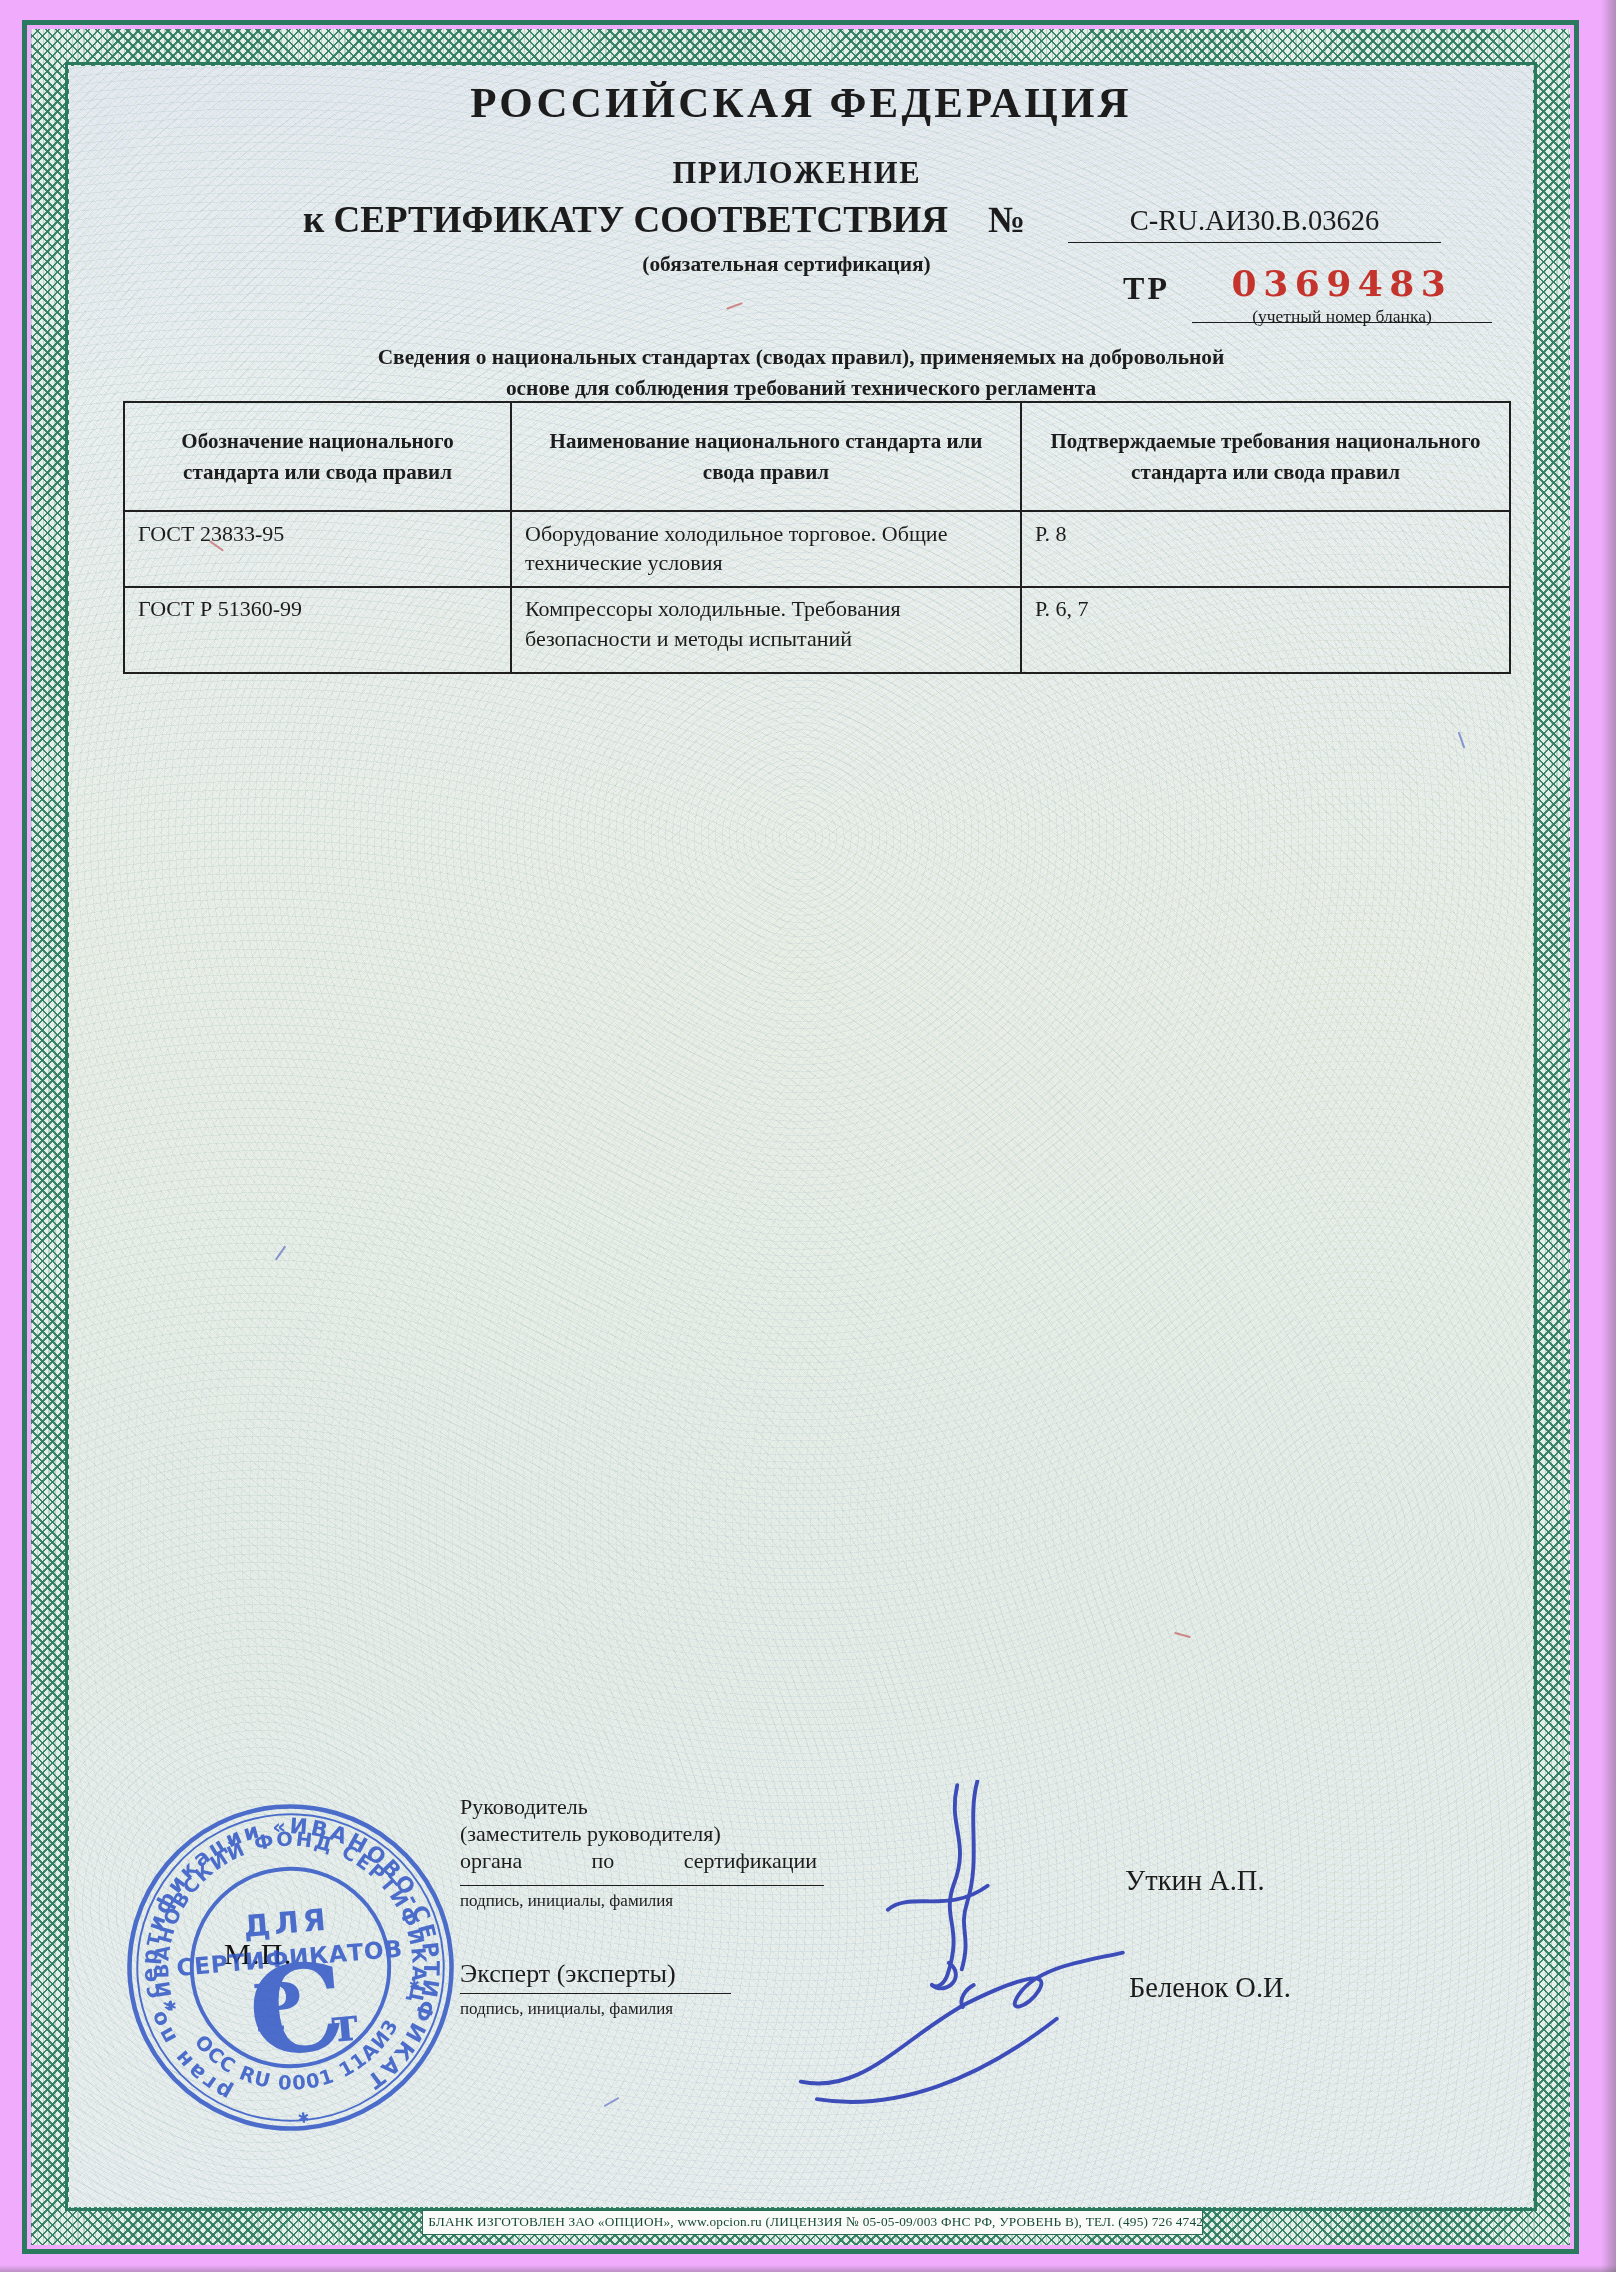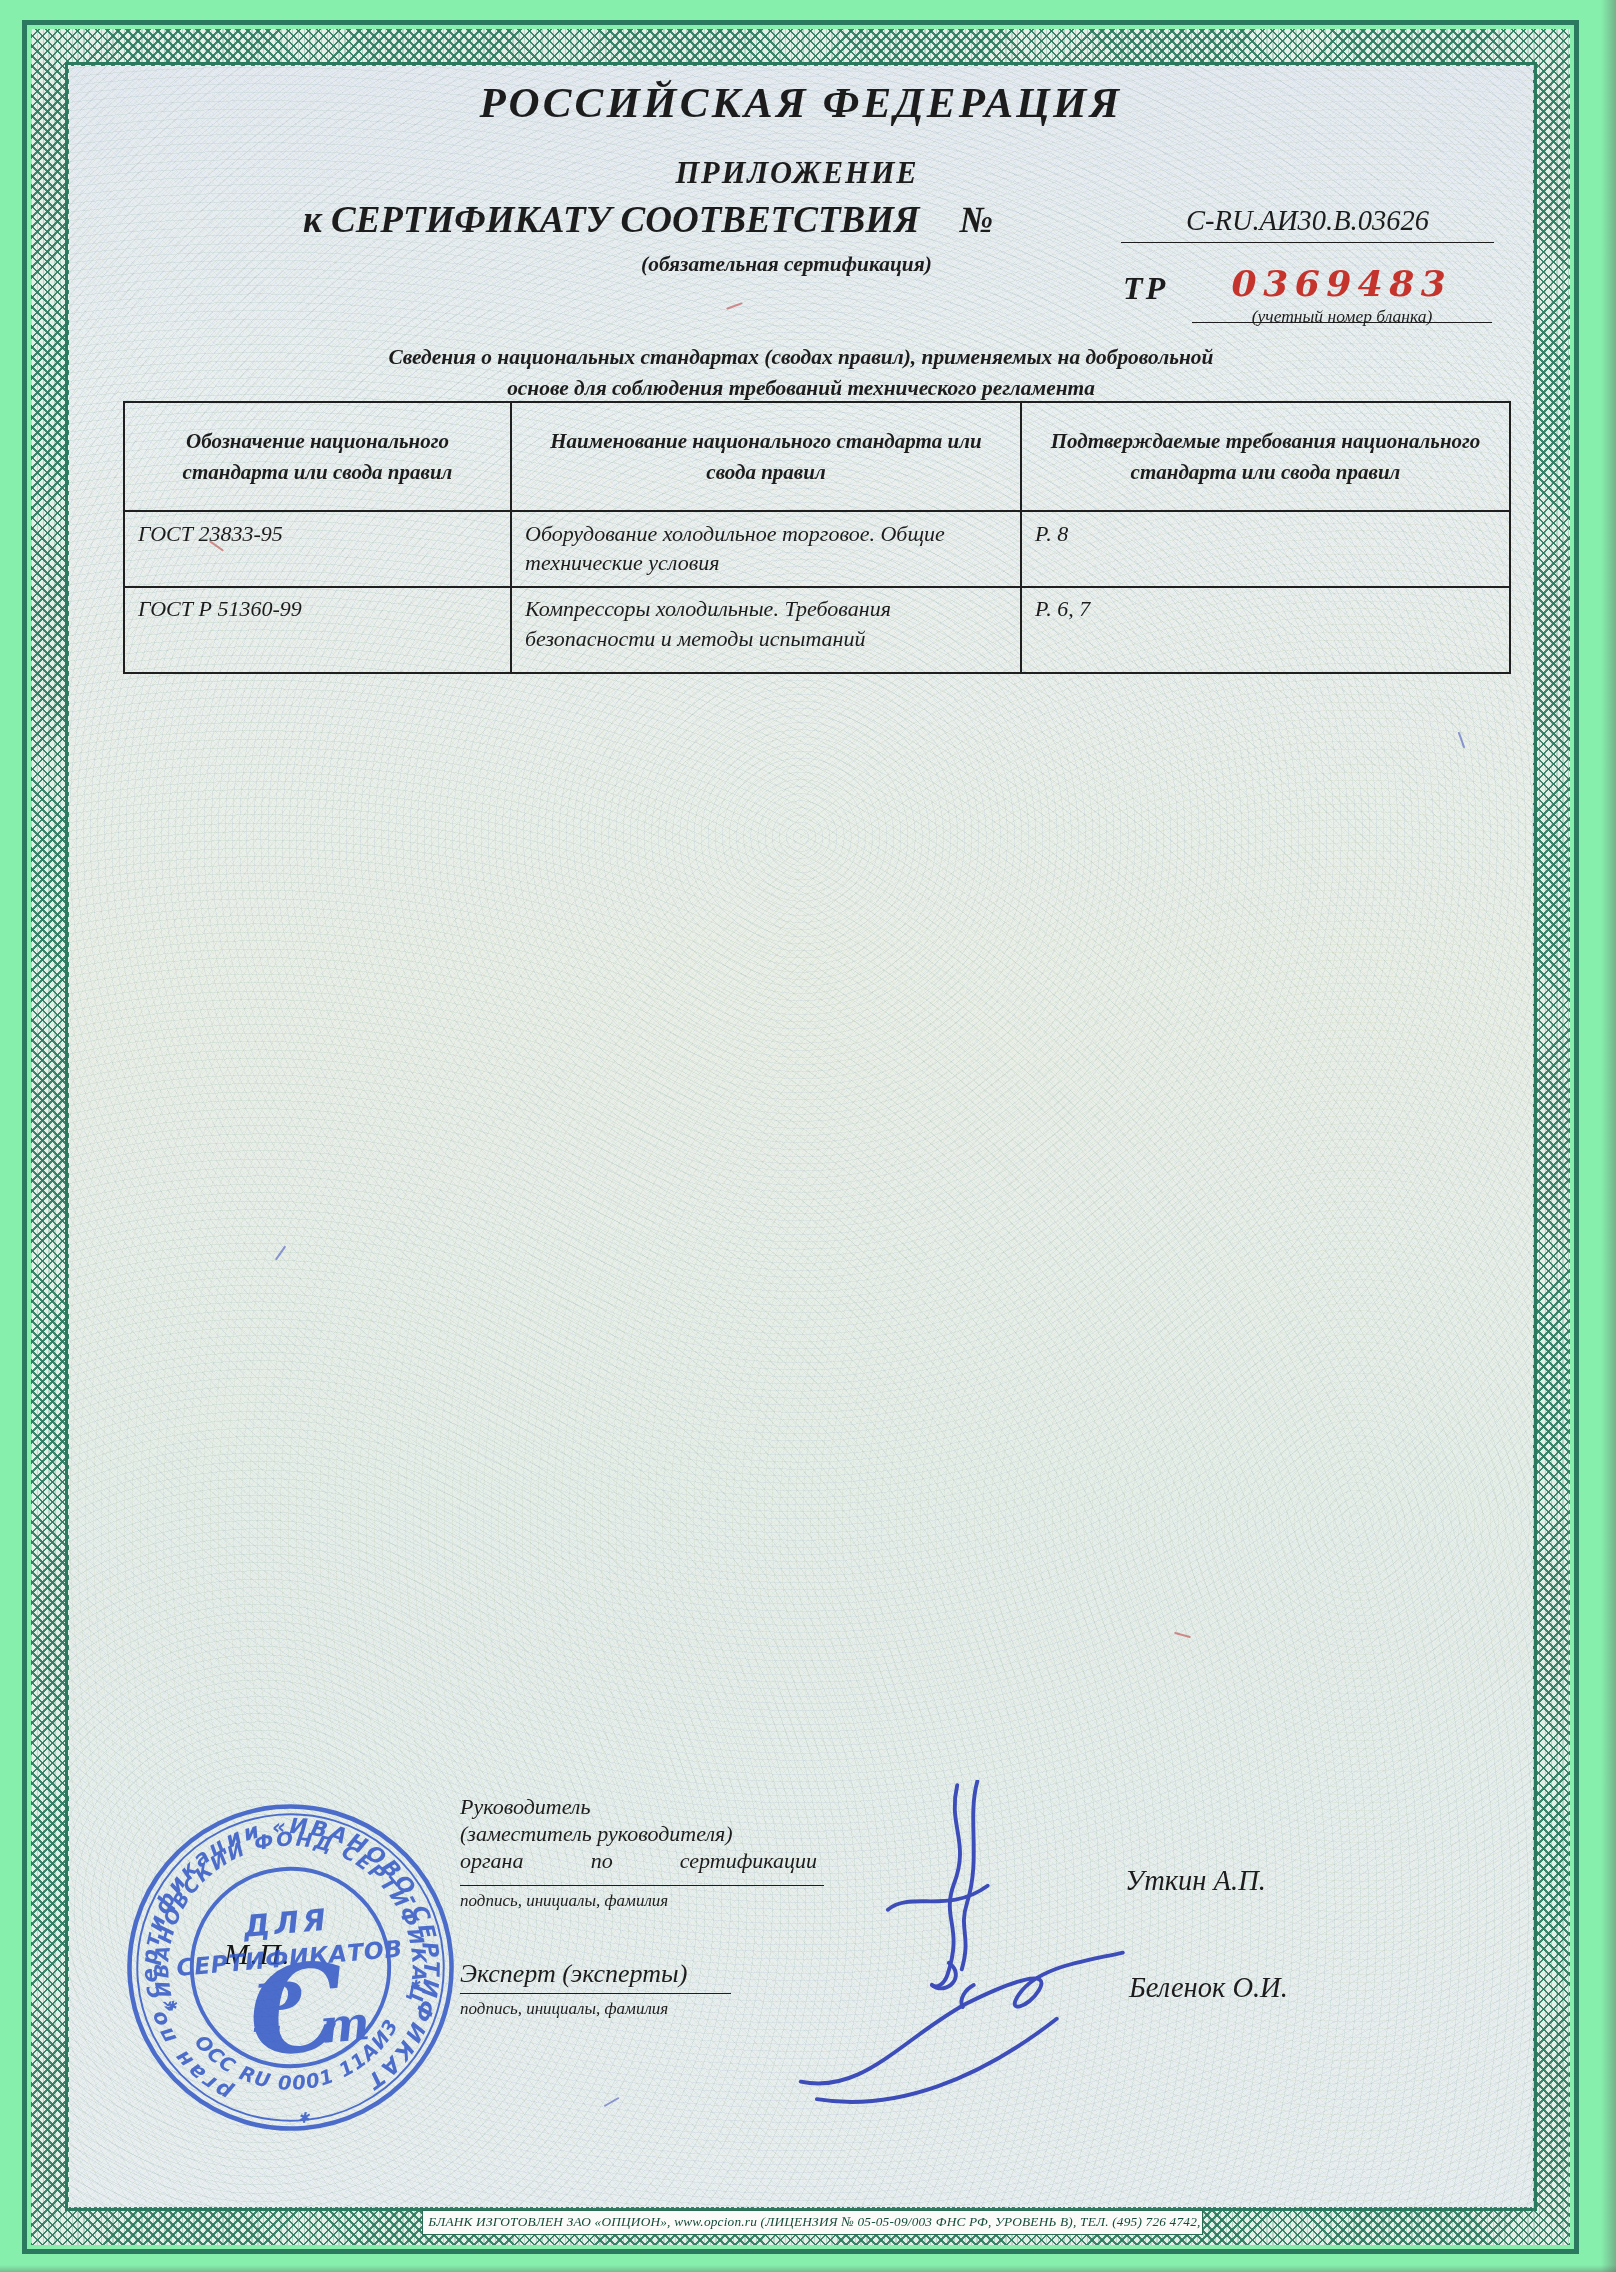--- a/index.html
+++ b/index.html
@@ -1,19 +1,19 @@
 <!DOCTYPE html>
 <html style="font-size:10.4px"><head>
 <meta charset="utf-8">
 <style>
   html,body { margin:0; padding:0; background:#a9aeab; }
   .page {
     position:relative; width:1617px; height:2273px; overflow:hidden;
-    background:#86efac;
-    font-family:"Liberation Serif", serif; color:#1c1c1c;font-style:italic;
+    background:#f0abfc;
+    font-family:"Liberation Serif", serif; color:#1c1c1c;
   }
   .abs { position:absolute; }
 
   
   .frame-line-outer { position:absolute; left:22px; top:19.5px; right:38px; bottom:19.5px;
     border:5.2px solid #2b7a5f; }
   .frame-band { position:absolute; left:31px; top:28.5px; right:47px; bottom:28.5px;
     background-color:#e4efe8;
     background-image:
       repeating-linear-gradient(45deg,  rgba(43,122,95,0.90) 0 1.9px, rgba(43,122,95,0) 1.9px 7.1px),
@@ -41,21 +41,21 @@
   .fiber { position:absolute; width:17px; height:1.9px; border-radius:1.3px; opacity:.65; }
   .fiber.red { background:#c25555; } .fiber.blue { background:#5566c2; }
 
   
   .t-country  { left:0; width:1602px; top:78px; text-align:center;
     font-size:43px; font-weight:bold; letter-spacing:3.2px; }
   .t-suppl    { left:18px; width:1558px; top:156px; text-align:center;
     font-size:30.5px; font-weight:bold; letter-spacing:1.9px; }
   .t-certline { left:303px; top:198px; font-size:37px; font-weight:bold; white-space:nowrap; }
   .t-certline .nosign { margin-left:40px; }
-  .t-certnum  { left:1121px; top:205px; width:373px; text-align:center; font-size:28.5px;
+  .t-certnum  { left:1068px; top:205px; width:373px; text-align:center; font-size:28.5px;
     border-bottom:1.9px solid #1d1d1d; padding-bottom:5.2px; }
   .t-mandat   { left:603px; top:252px; width:367px; text-align:center;
     font-size:21.4px; font-weight:bold; }
   .t-tr       { left:1123px; top:270px; font-size:32px; font-weight:bold; letter-spacing:3.2px; }
   .t-blanknum { left:1192px; top:262px; width:300px; text-align:center;
     font-family:"DejaVu Serif", serif; font-size:36px; font-weight:bold;
     color:#c5342c; letter-spacing:6.5px; border-bottom:1.9px solid #1d1d1d; padding-bottom:18px; }
   .t-blankcap { left:1192px; top:306px; width:300px; text-align:center; font-size:17.5px; }
   .t-intro    { left:0; width:1602px; top:342px; text-align:center;
     font-size:21.4px; font-weight:bold; line-height:1.43; }

